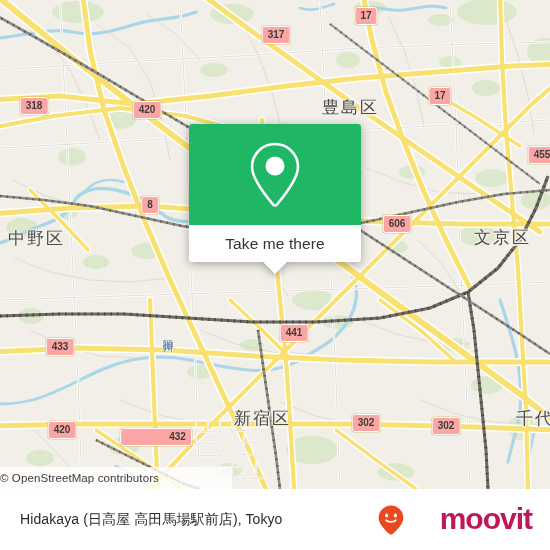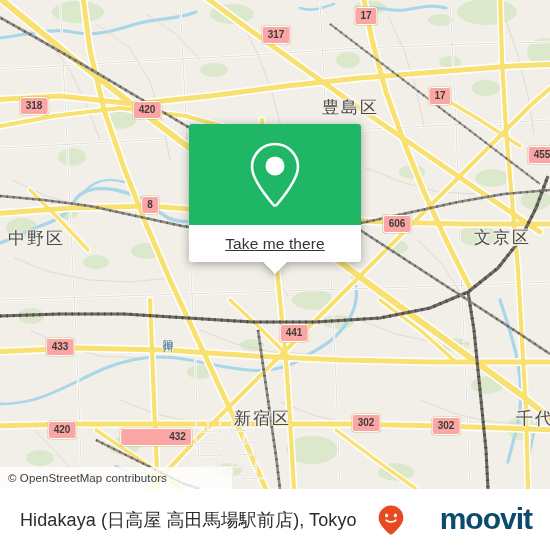--- a/index.html
+++ b/index.html
@@ -51,21 +51,21 @@
     white-space:nowrap;
     transform:translate(-50%,-50%);
   }
 
   
   #attribution{
     position:absolute;left:0;bottom:0;
     height:22px;width:232px;
     background:rgba(255,255,255,.80);
     display:flex;align-items:center;
-    padding-left:8px;
+    padding-left:0;
     box-sizing:border-box;
   }
   #attribution span{
     font-size:11.5px;color:#3a3a3a;letter-spacing:.1px;
   }
 
   
   #callout{
     position:absolute;left:189px;top:124px;width:172px;
     filter:drop-shadow(0 2px 5px rgba(0,0,0,.33));
@@ -77,21 +77,21 @@
     display:flex;align-items:center;justify-content:center;
   }
   #callout-white{
     background:#ffffff;
     height:37px;
     border-radius:0 0 3px 3px;
     display:flex;align-items:center;justify-content:center;
     position:relative;
   }
   #callout-label{
-    font-size:15.5px;color:#333333;letter-spacing:.1px;text-decoration:underline;
+    font-size:15.5px;color:#333333;letter-spacing:.1px;
   }
   #callout-tail{
     position:absolute;left:50%;top:100%;
     transform:translateX(-50%);
     width:0;height:0;
     border-left:12px solid transparent;
     border-right:12px solid transparent;
     border-top:12px solid #ffffff;
   }
 
@@ -100,26 +100,26 @@
     position:absolute;left:0;top:489px;width:550px;height:61px;
     background:#ffffff;overflow:hidden;
   }
   #footer-inner{
     position:relative;
     width:100%;height:100%;
     display:flex;align-items:center;justify-content:space-between;
     padding:0 18px 0 20px;box-sizing:border-box;
   }
   #footer-title{
-    font-size:18px;color:#2b2b2b;letter-spacing:.1px;white-space:nowrap;
+    font-size:14px;color:#2b2b2b;letter-spacing:.1px;white-space:nowrap;
   }
   #brand{display:flex;align-items:center;gap:4px;}
   #brand-mark{width:26px;height:30px;display:block;}
   #brand-name{
-    font-size:30px;color:#0c4a6e;font-weight:bold;letter-spacing:-1px;
+    font-size:30px;color:#be185d;font-weight:bold;letter-spacing:-1px;
     line-height:1;position:relative;top:-1px;margin-left:32px;
   }
 </style>
 </head>
 <body>
 
 <div id="app">
 
   <div id="map-area">
 

